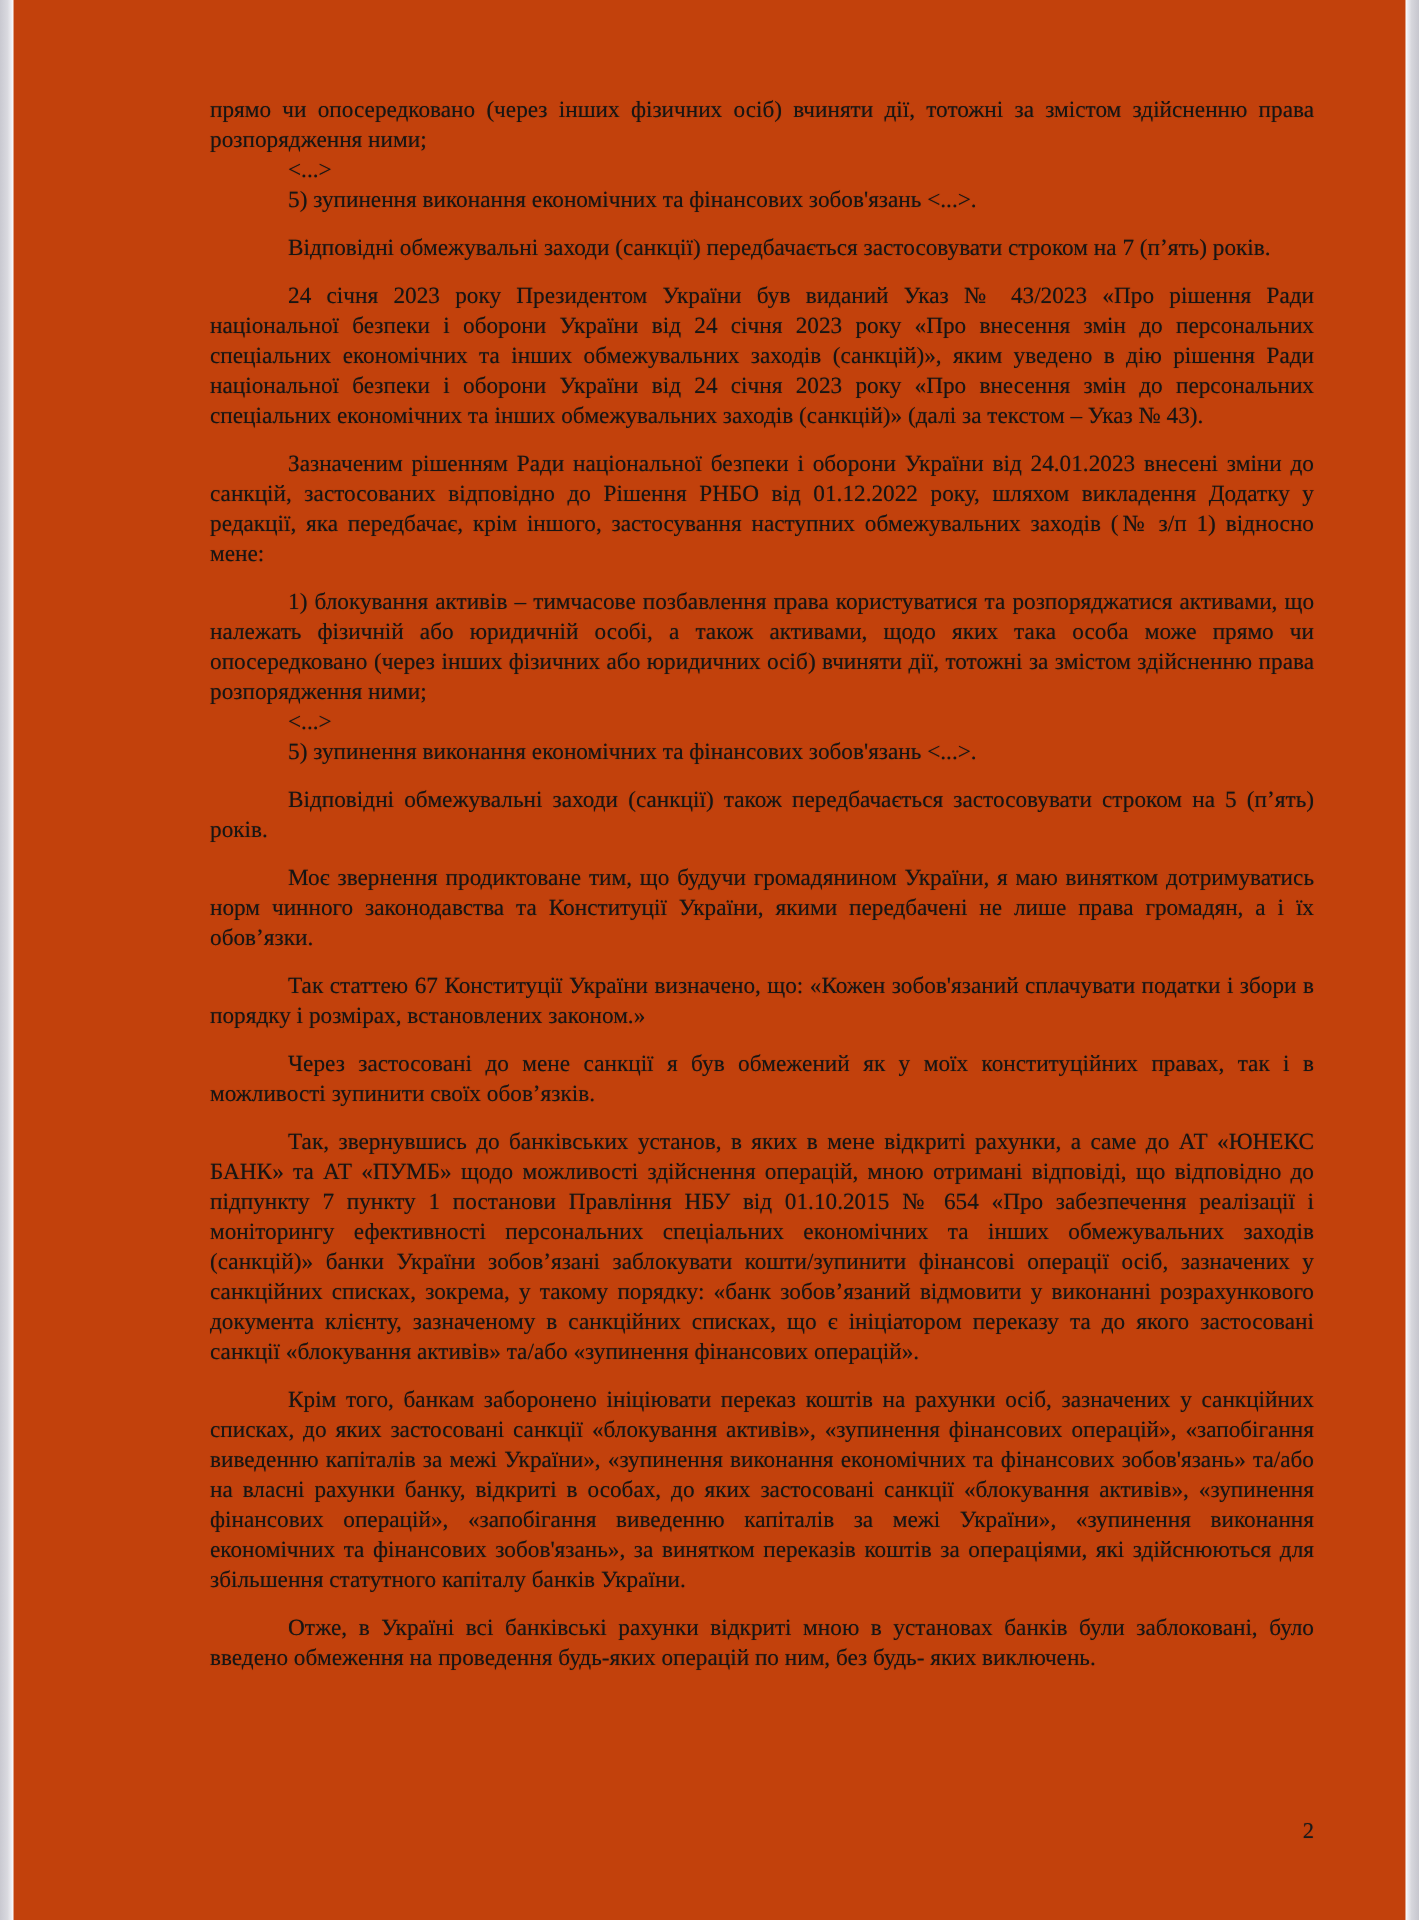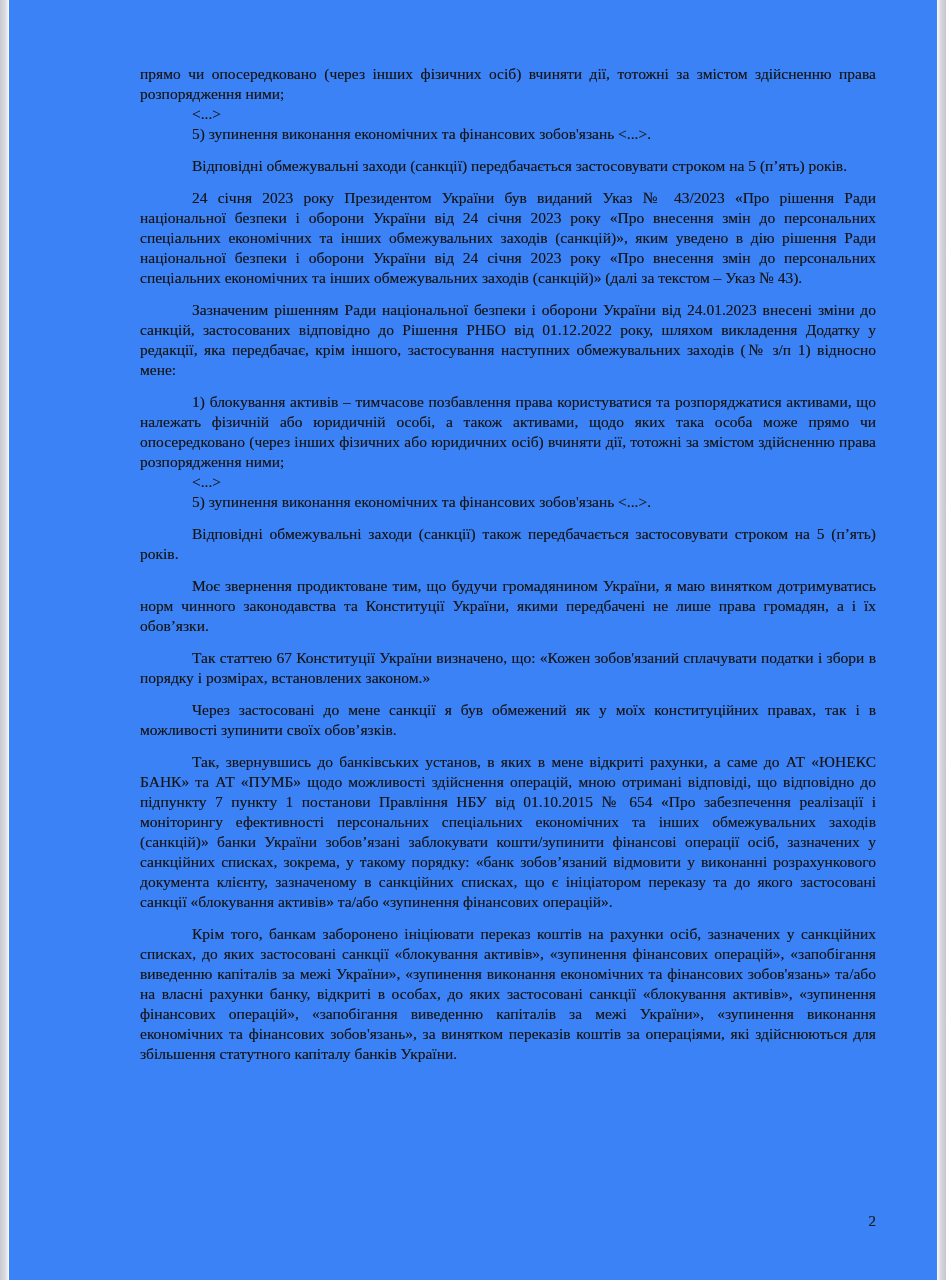--- a/index.html
+++ b/index.html
@@ -10,21 +10,21 @@
   body {
     width: 946px;
     height: 1280px;
     position: relative;
     overflow: hidden;
     font-family: "Liberation Serif", serif;
   }
   .page {
     position: absolute;
     inset: 0;
-    background: #3b82f6;
+    background: #c2410c;
   }
   .edge {
     position: absolute;
     top: 0;
     bottom: 0;
     width: 9px;
   }
   .edge.left {
     left: 0;
     background: linear-gradient(to right, #c9c9d1 0%, #d9d9df 55%, #eeeef2 85%, #ffffff 100%);
@@ -72,30 +72,31 @@
 <body>
 
 <div class="page">
   <div class="edge left"></div>
   <div class="edge right"></div>
 
   <div class="content">
     <p class="para flush">прямо чи опосередковано (через інших фізичних осіб) вчиняти дії, тотожні за змістом здійсненню права розпорядження ними;</p>
     <p class="line">&lt;...&gt;</p>
     <p class="line">5) зупинення виконання економічних та фінансових зобов'язань &lt;...&gt;.</p>
-    <p class="para">Відповідні обмежувальні заходи (санкції) передбачається застосовувати строком на 5 (п’ять) років.</p>
+    <p class="para">Відповідні обмежувальні заходи (санкції) передбачається застосовувати строком на 7 (п’ять) років.</p>
     <p class="para">24 січня 2023 року Президентом України був виданий Указ № 43/2023 «Про рішення Ради національної безпеки і оборони України від 24 січня 2023 року «Про внесення змін до персональних спеціальних економічних та інших обмежувальних заходів (санкцій)», яким уведено в дію рішення Ради національної безпеки і оборони України від 24 січня 2023 року «Про внесення змін до персональних спеціальних економічних та інших обмежувальних заходів (санкцій)» (далі за текстом – Указ № 43).</p>
     <p class="para">Зазначеним рішенням Ради національної безпеки і оборони України від 24.01.2023  внесені зміни до санкцій, застосованих відповідно до Рішення РНБО від 01.12.2022 року, шляхом викладення Додатку у редакції, яка передбачає, крім іншого, застосування наступних обмежувальних заходів (№ з/п 1) відносно мене:</p>
     <p class="para">1) блокування активів – тимчасове позбавлення права користуватися та розпоряджатися активами, що належать фізичній або юридичній особі, а також активами, щодо яких така особа може прямо чи опосередковано (через інших фізичних або юридичних осіб) вчиняти дії, тотожні за змістом здійсненню права розпорядження ними;</p>
     <p class="line">&lt;...&gt;</p>
     <p class="line">5) зупинення виконання економічних та фінансових зобов'язань &lt;...&gt;.</p>
     <p class="para">Відповідні обмежувальні заходи (санкції) також передбачається застосовувати строком на 5 (п’ять) років.</p>
     <p class="para">Моє звернення продиктоване тим, що будучи громадянином України, я маю винятком дотримуватись норм чинного законодавства та Конституції України, якими передбачені не лише права громадян, а і їх обов’язки.</p>
     <p class="para">Так статтею 67 Конституції України визначено, що: «Кожен зобов'язаний сплачувати податки і збори в порядку і розмірах, встановлених законом.»</p>
     <p class="para">Через застосовані до мене санкції я був обмежений як у моїх конституційних правах, так і в можливості зупинити своїх обов’язків.</p>
     <p class="para">Так, звернувшись до банківських установ, в яких в мене відкриті рахунки, а саме до АТ «ЮНЕКС БАНК» та АТ «ПУМБ» щодо можливості здійснення операцій, мною отримані відповіді, що відповідно до підпункту 7 пункту 1 постанови Правління НБУ від 01.10.2015 № 654 «Про забезпечення реалізації і моніторингу ефективності персональних спеціальних економічних та інших обмежувальних заходів (санкцій)» банки України зобов’язані заблокувати кошти/зупинити фінансові операції осіб, зазначених у санкційних списках, зокрема, у такому порядку: «банк зобов’язаний відмовити у виконанні розрахункового документа клієнту, зазначеному в санкційних списках, що є ініціатором переказу та до якого застосовані санкції «блокування активів» та/або «зупинення фінансових операцій».</p>
     <p class="para">Крім того, банкам заборонено ініціювати переказ коштів на рахунки осіб, зазначених у санкційних списках, до яких застосовані санкції «блокування активів», «зупинення фінансових операцій», «запобігання виведенню капіталів за межі України», «зупинення виконання економічних та фінансових зобов'язань» та/або на власні рахунки банку, відкриті в особах, до яких застосовані санкції «блокування активів», «зупинення фінансових операцій», «запобігання виведенню капіталів за межі України», «зупинення виконання економічних та фінансових зобов'язань», за винятком переказів коштів за операціями, які здійснюються для збільшення статутного капіталу банків України.</p>
+    <p class="para">Отже, в Україні всі банківські рахунки відкриті мною в установах банків були заблоковані, було введено обмеження на проведення будь-яких операцій по ним, без будь- яких виключень.</p>
   </div>
 
   <div class="footer">
     <span>2</span>
   </div>
 </div>
 
 </body></html>

